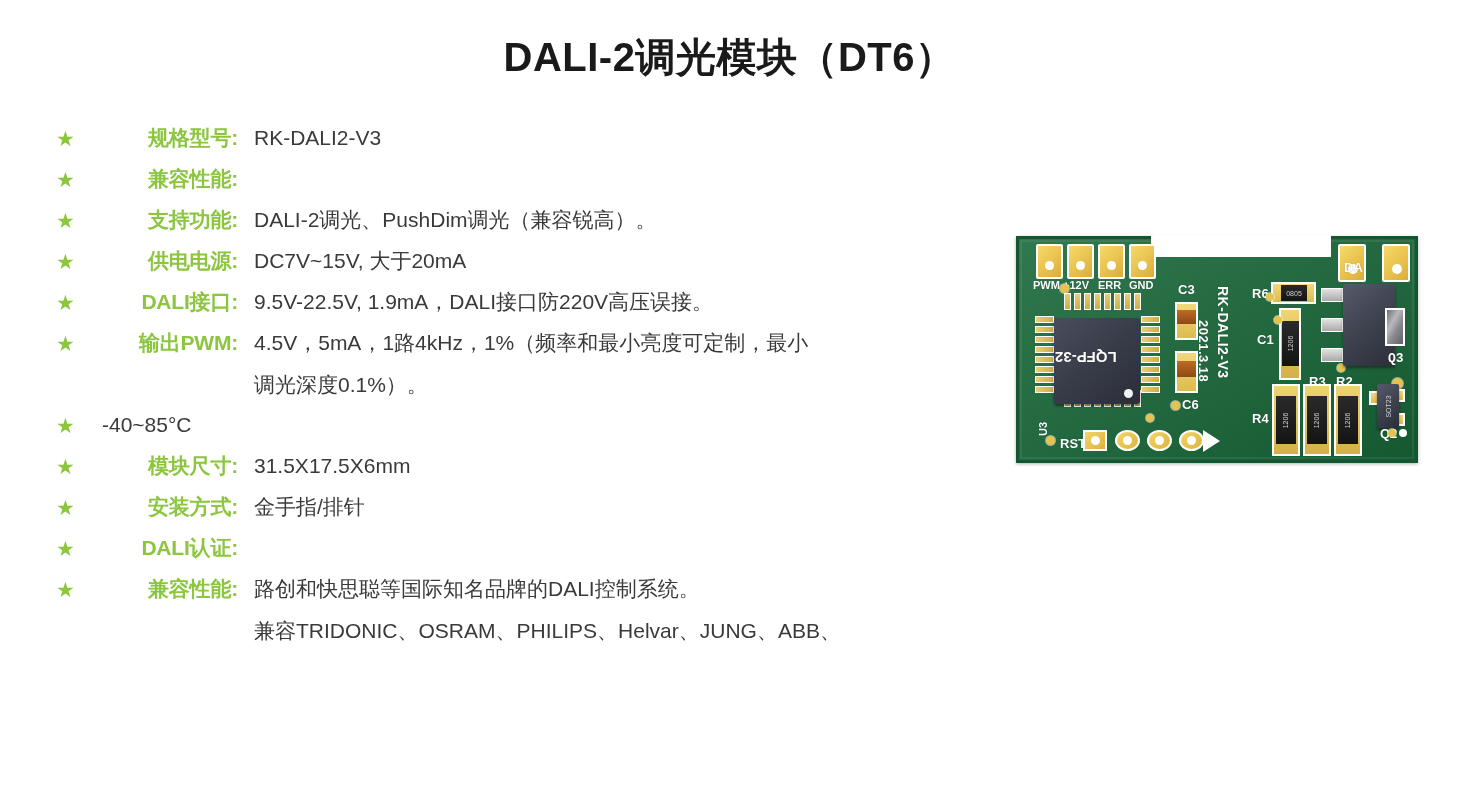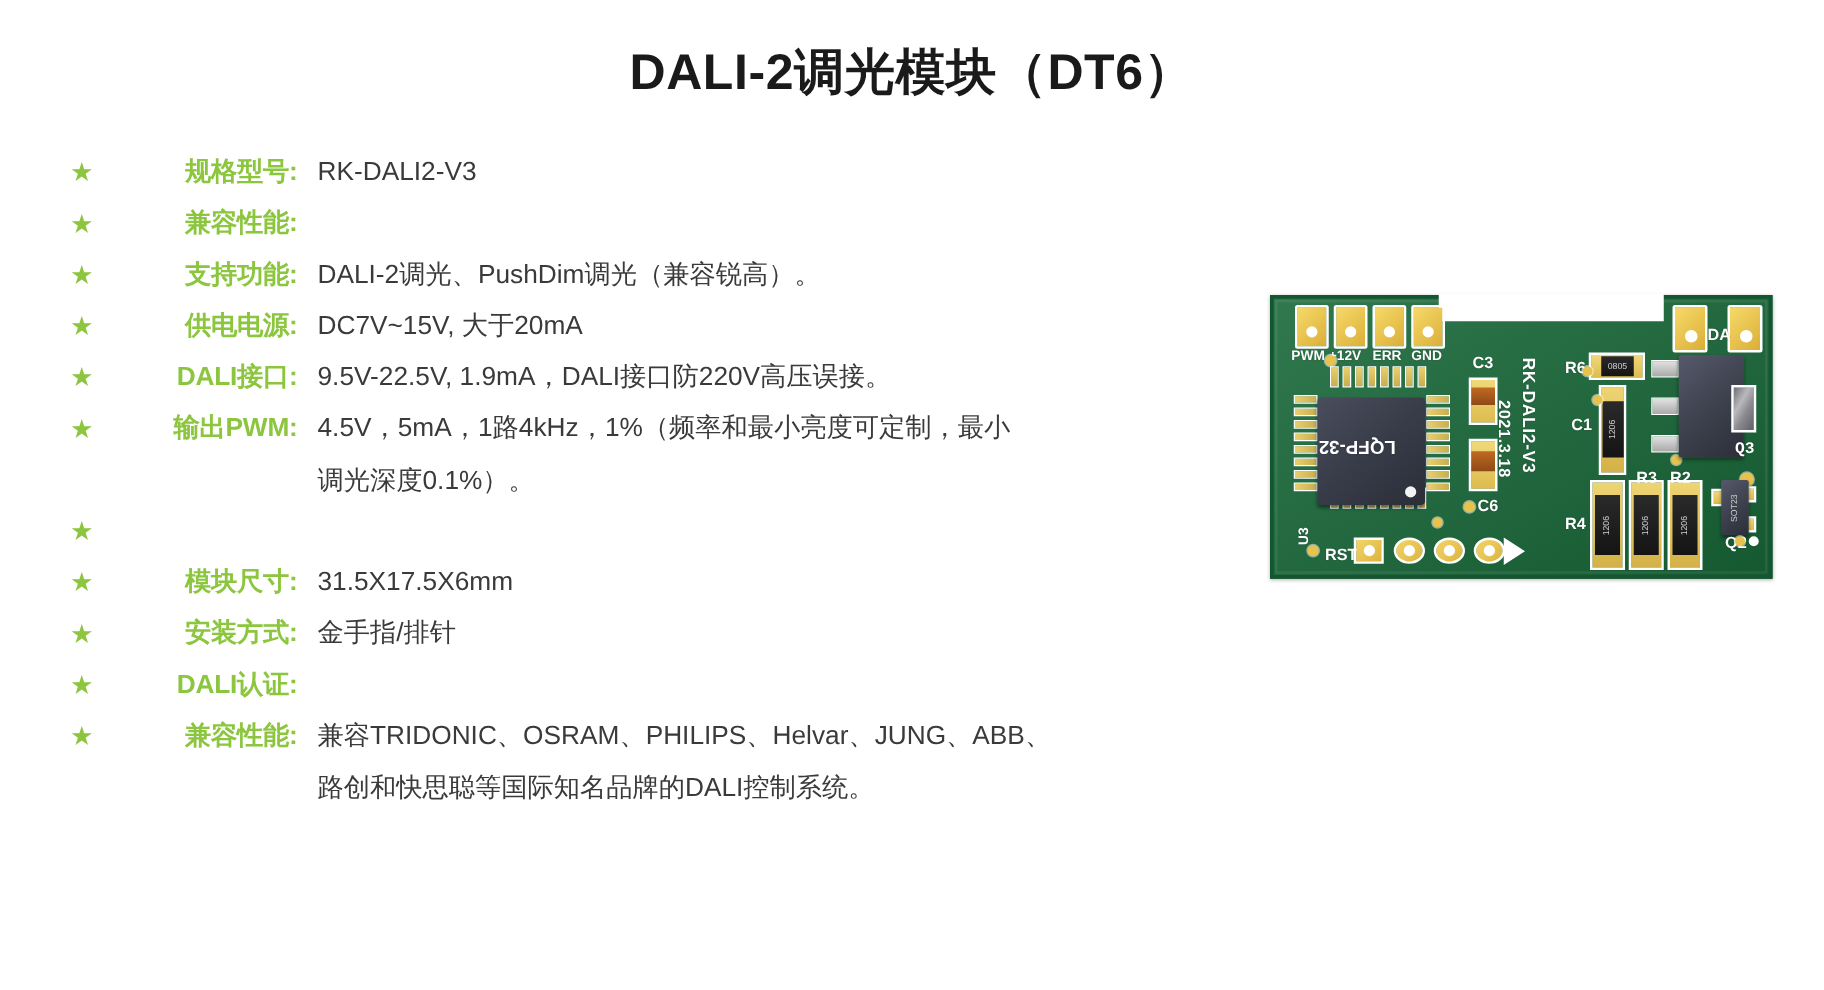--- a/index.html
+++ b/index.html
@@ -255,20 +255,23 @@
       <div class="star">★</div>
       <div class="spec-label">输出PWM:</div>
       <div class="spec-value">
         <span class="line">4.5V，5mA，1路4kHz，1%（频率和最小亮度可定制，最小</span>
         <span class="line">调光深度0.1%）。</span>
       </div>
     </div>
 
     <div class="spec-row">
       <div class="star">★</div>
+      <div class="spec-value">
+        <span class="line">-40~85°C</span>
+      </div>
     </div>
 
     <div class="spec-row">
       <div class="star">★</div>
       <div class="spec-label">模块尺寸:</div>
       <div class="spec-value">
         <span class="line">31.5X17.5X6mm</span>
       </div>
     </div>
 
@@ -282,22 +285,22 @@
 
     <div class="spec-row">
       <div class="star">★</div>
       <div class="spec-label">DALI认证:</div>
     </div>
 
     <div class="spec-row">
       <div class="star">★</div>
       <div class="spec-label">兼容性能:</div>
       <div class="spec-value">
+        <span class="line">路创和快思聪等国际知名品牌的DALI控制系统。</span>
         <span class="line">兼容TRIDONIC、OSRAM、PHILIPS、Helvar、JUNG、ABB、</span>
-        <span class="line">路创和快思聪等国际知名品牌的DALI控制系统。</span>
       </div>
     </div>
 
   </div>
 
   <div class="pcb-wrap">
     <div class="pcb-board"></div>
     <div class="pcb-notch"></div>
     <div class="pcb-inner-edge"></div>
 
@@ -316,21 +319,21 @@
     <div class="pad-gold" style="left:113px; top:8px; width:27px; height:35px;"></div>
     <div class="pad-hole" style="left:122px; top:25px; width:9px; height:9px;"></div>
     <div class="silk" style="left:113px; top:43px;">GND</div>
 
     <div class="via" style="left:44px; top:48px; width:9px; height:9px;"></div>
 
     <div class="pad-gold" style="left:322px; top:8px; width:28px; height:38px;"></div>
     <div class="pad-hole" style="left:332px; top:28px; width:10px; height:10px;"></div>
     <div class="pad-gold" style="left:366px; top:8px; width:28px; height:38px;"></div>
     <div class="pad-hole" style="left:376px; top:28px; width:10px; height:10px;"></div>
-    <div class="silk big" style="left:350px; top:24px;">DA</div>
+    <div class="silk big" style="left:328px; top:24px;">DA</div>
 
     <div class="pin-row" style="left:48px; top:57px;">
       <div class="pin-h"></div>
       <div class="pin-h"></div>
       <div class="pin-h"></div>
       <div class="pin-h"></div>
       <div class="pin-h"></div>
       <div class="pin-h"></div>
       <div class="pin-h"></div>
       <div class="pin-h"></div>

